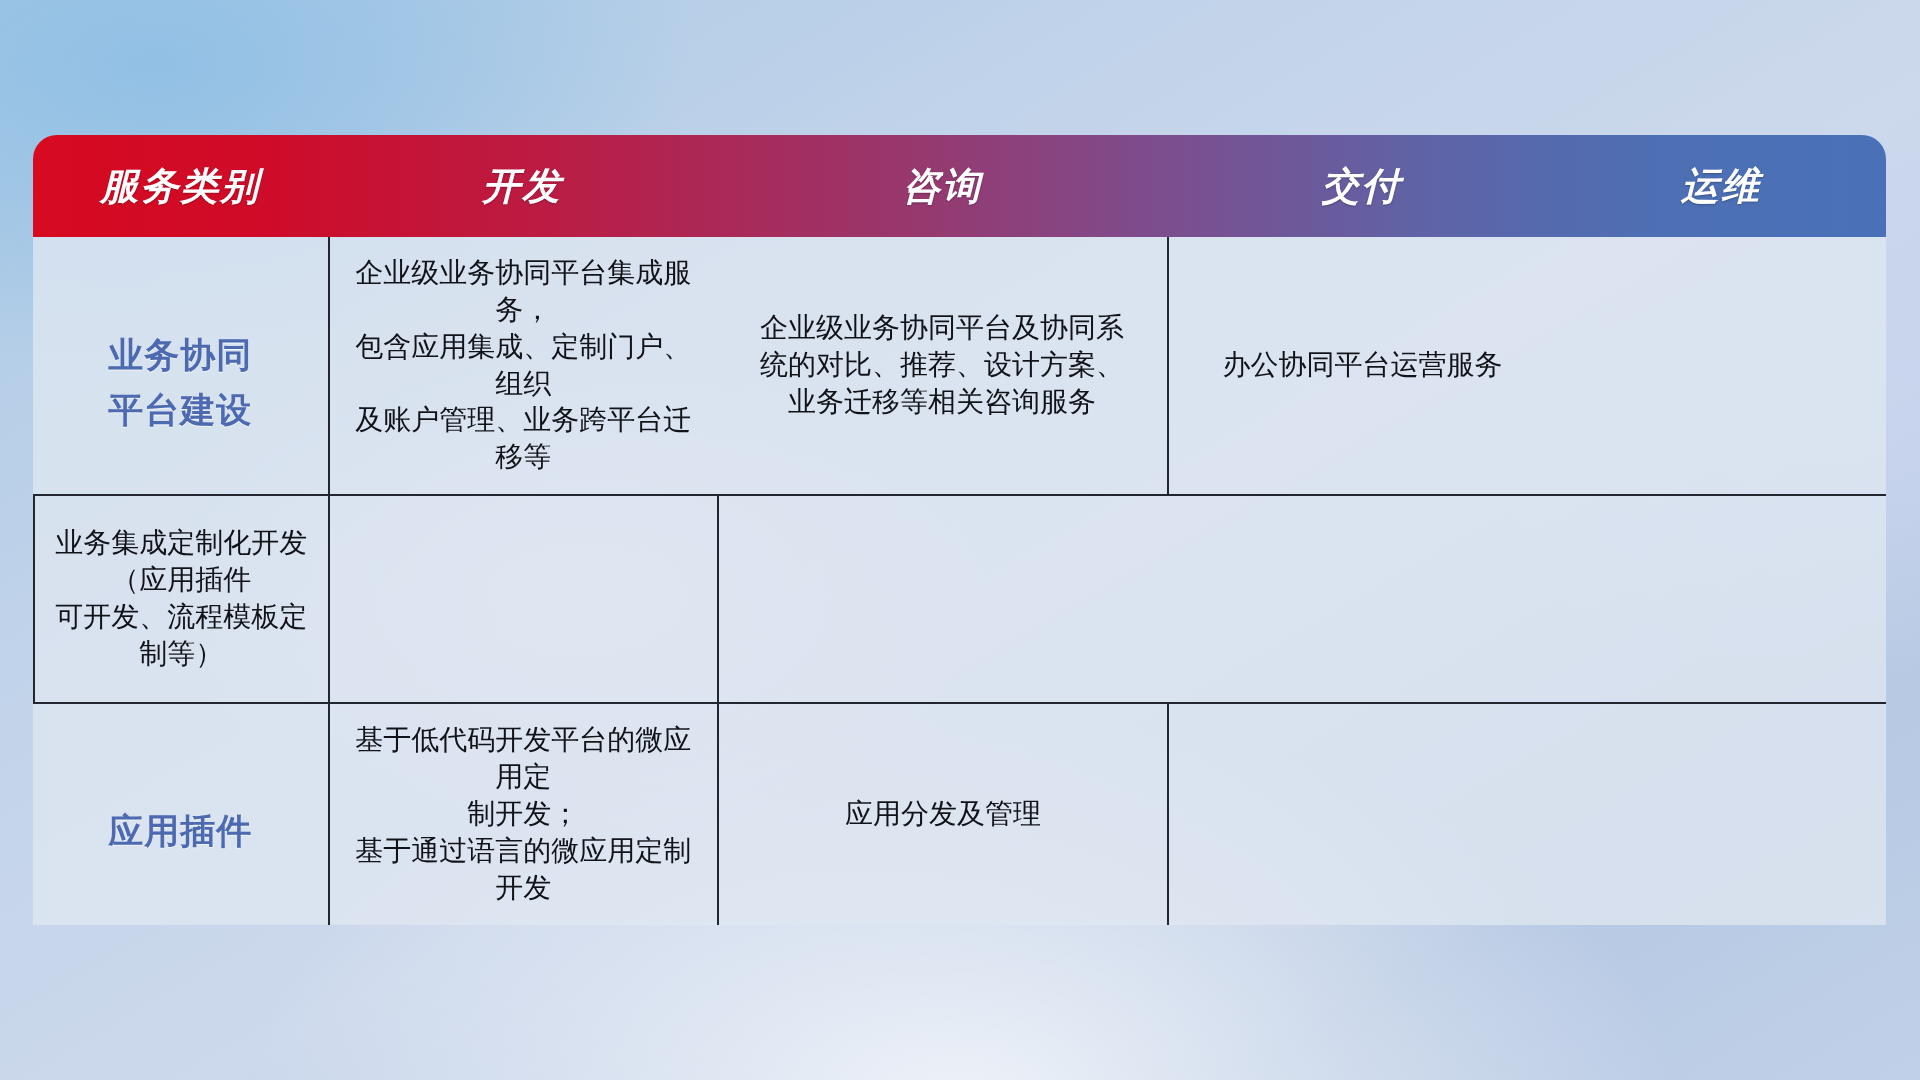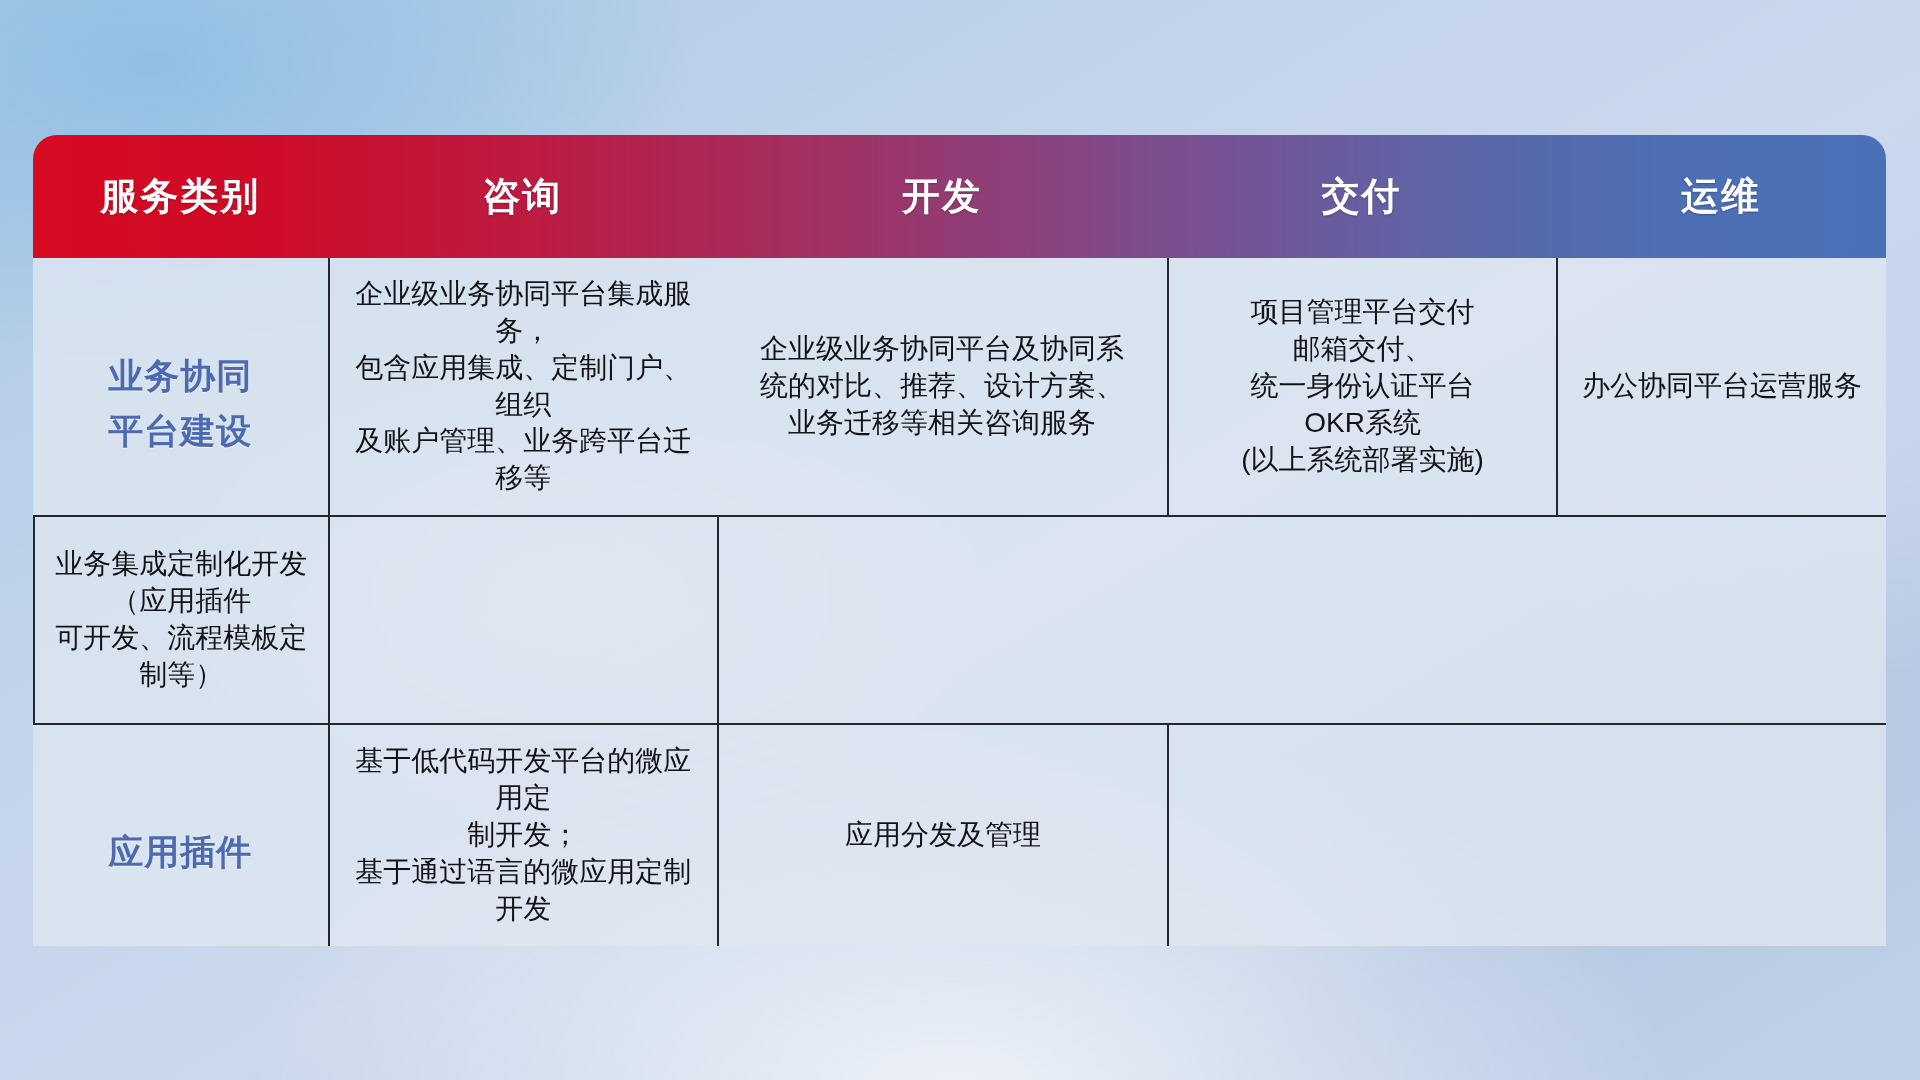--- a/index.html
+++ b/index.html
@@ -31,26 +31,27 @@
     width: 1853px;
     height: 810px;
   }
 
   .grid-cols {
     display: grid;
     grid-template-columns: 15.9% 21% 24.3% 21% 17.8%;
   }
 
   .header-row {
-    height: 123px;
+    height: 102px;
     border-radius: 24px 24px 0 0;
     background: linear-gradient(90deg,
       #d70a20 0%, #cf0b28 12%, #bb1c44 28%, #9c3468 45%,
       #7e4c8c 60%, #5f63a6 75%, #4d6fb4 88%, #4a71b8 100%);
     align-items: center;
+    font-style: italic;
   }
 
   .header-cell {
     color: #ffffff;
     font-size: 38px;
     font-weight: bold;
     text-align: center;
     letter-spacing: 2px;
     text-shadow: 0 1px 2px rgba(0,0,0,0.25);
   }
@@ -99,42 +100,37 @@
   }
 </style>
 </head>
 <body>
 
 <div class="stage">
   <div class="table-card">
 
     <div class="header-row grid-cols">
       <div class="header-cell">服务类别</div>
+      <div class="header-cell">开发</div>
       <div class="header-cell">咨询</div>
-      <div class="header-cell">开发</div>
       <div class="header-cell">交付</div>
       <div class="header-cell">运维</div>
     </div>
 
     <div class="body-grid">
 
       <div class="body-row grid-cols">
         <div class="cell category">业务协同
 平台建设</div>
         <div class="cell v-line">企业级业务协同平台集成服务，
 包含应用集成、定制门户、组织
 及账户管理、业务跨平台迁移等</div>
         <div class="cell">企业级业务协同平台及协同系
 统的对比、推荐、设计方案、
 业务迁移等相关咨询服务</div>
-        <div class="cell v-line">项目管理平台交付
-邮箱交付、
-统一身份认证平台
-OKR系统
-(以上系统部署实施)</div>
         <div class="cell v-line">办公协同平台运营服务</div>
       </div>
 
       <div class="body-row grid-cols">
         <div class="cell v-line">业务集成定制化开发（应用插件
 可开发、流程模板定制等）</div>
         <div class="cell v-line"></div>
         <div class="cell v-line"></div>
       </div>
 

